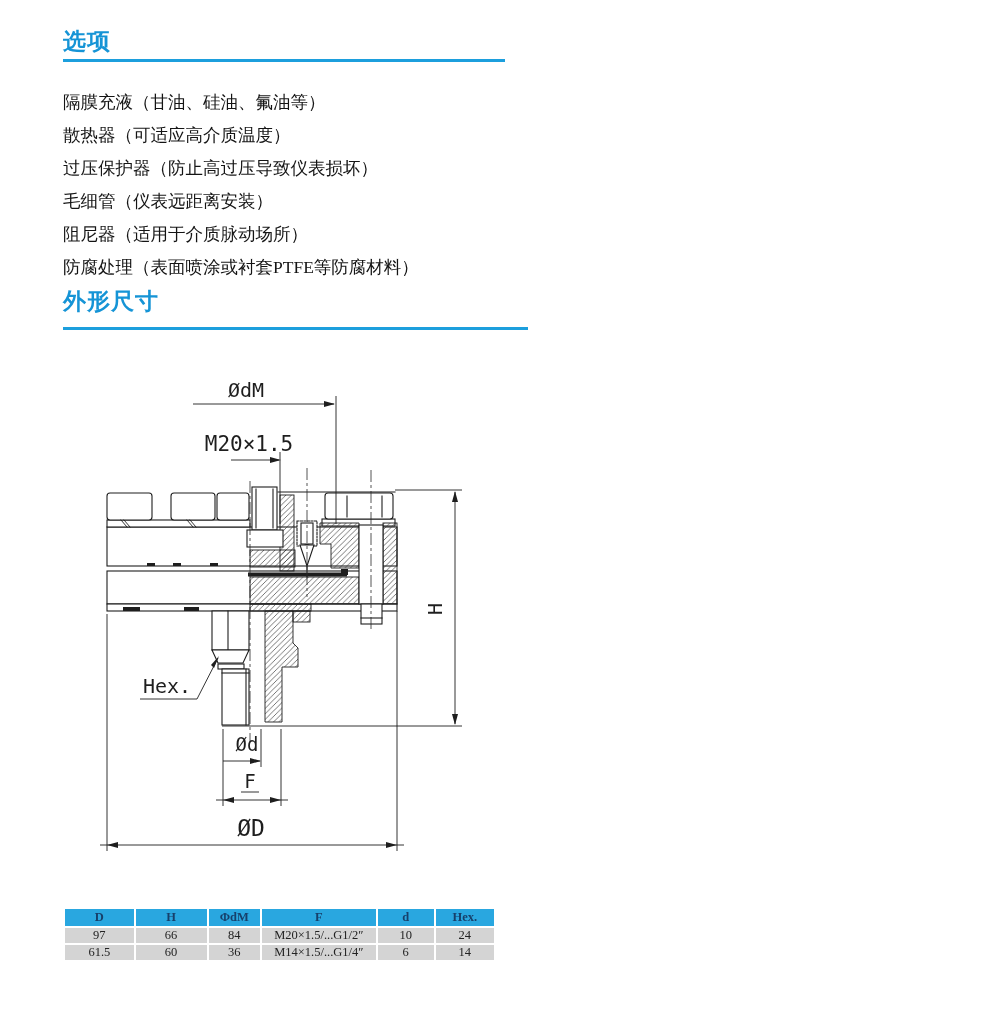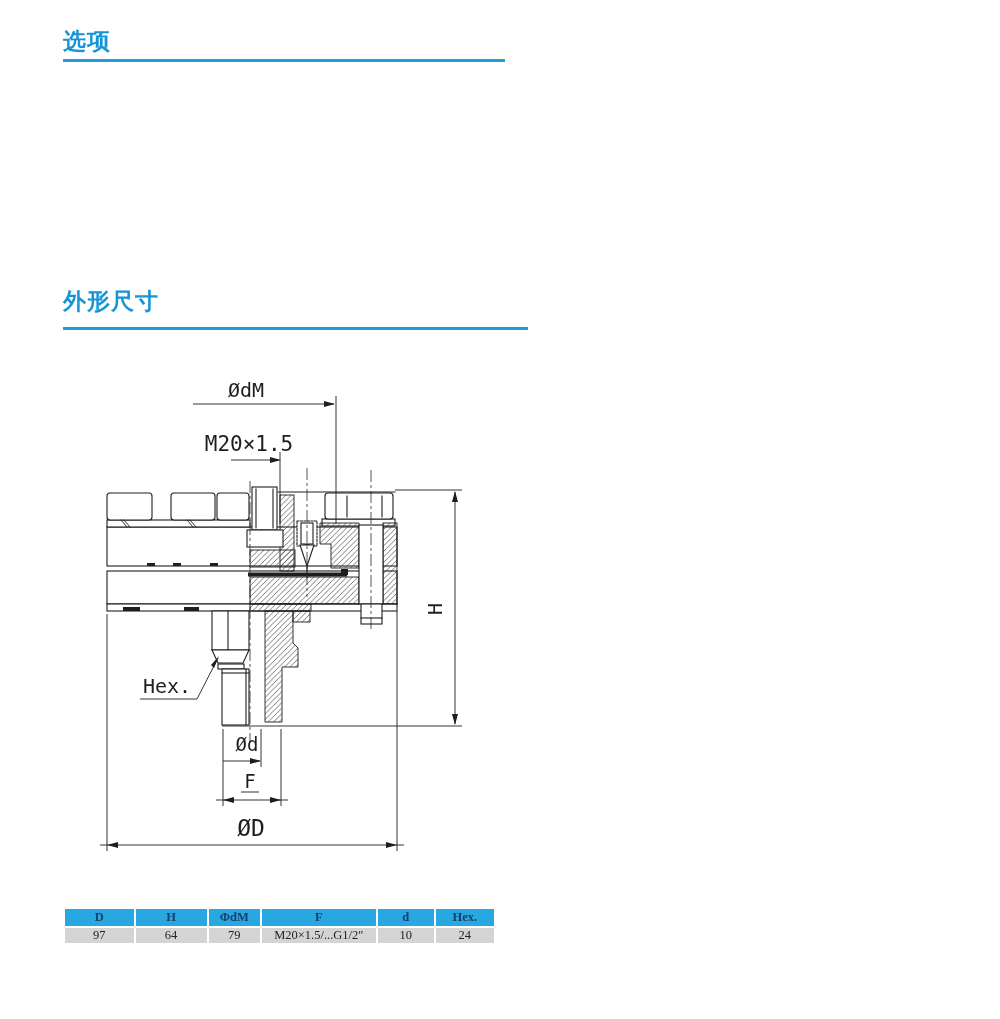--- a/index.html
+++ b/index.html
@@ -21,20 +21,34 @@
   #drawing{position:absolute;left:0;top:0;}
 </style>
 </head>
 <body>
 
 <div id="page">
 
   <div class="sec-title" style="top:26px;">选项</div>
   <div class="sec-rule" style="top:59px;width:442px;"></div>
 
+  <div id="options-list">
+
+      <div class="opt">隔膜充液（甘油、硅油、氟油等）</div>
+
+      <div class="opt">散热器（可适应高介质温度）</div>
+
+      <div class="opt">过压保护器（防止高过压导致仪表损坏）</div>
+
+      <div class="opt">毛细管（仪表远距离安装）</div>
+
+      <div class="opt">阻尼器（适用于介质脉动场所）</div>
+
+      <div class="opt">防腐处理（表面喷涂或衬套PTFE等防腐材料）</div>
+    </div>
 
   <div class="sec-title" style="top:286px;">外形尺寸</div>
   <div class="sec-rule" style="top:327px;width:465px;"></div>
 
   <svg id="drawing" width="1000" height="1019" viewBox="0 0 1000 1019">
     <defs>
       <pattern id="hatch" patternUnits="userSpaceOnUse" width="5.5" height="5.5">
         <path d="M0,5.5 L5.5,0" stroke="#3d3d3d" stroke-width="0.7"></path>
       </pattern>
     </defs>
@@ -190,24 +204,32 @@
           <th>ΦdM</th>
           <th>F</th>
           <th>d</th>
           <th>Hex.</th>
         </tr>
     </thead>
     <tbody>
 
         <tr>
           <td>97</td>
-          <td>64</td>
-          <td>79</td>
+          <td>66</td>
+          <td>84</td>
           <td>M20×1.5/...G1/2″</td>
           <td>10</td>
           <td>24</td>
         </tr>
 
 
+        <tr>
+          <td>61.5</td>
+          <td>60</td>
+          <td>36</td>
+          <td>M14×1.5/...G1/4″</td>
+          <td>6</td>
+          <td>14</td>
+        </tr>
       </tbody>
   </table>
 
 </div>
 
 </body></html>

